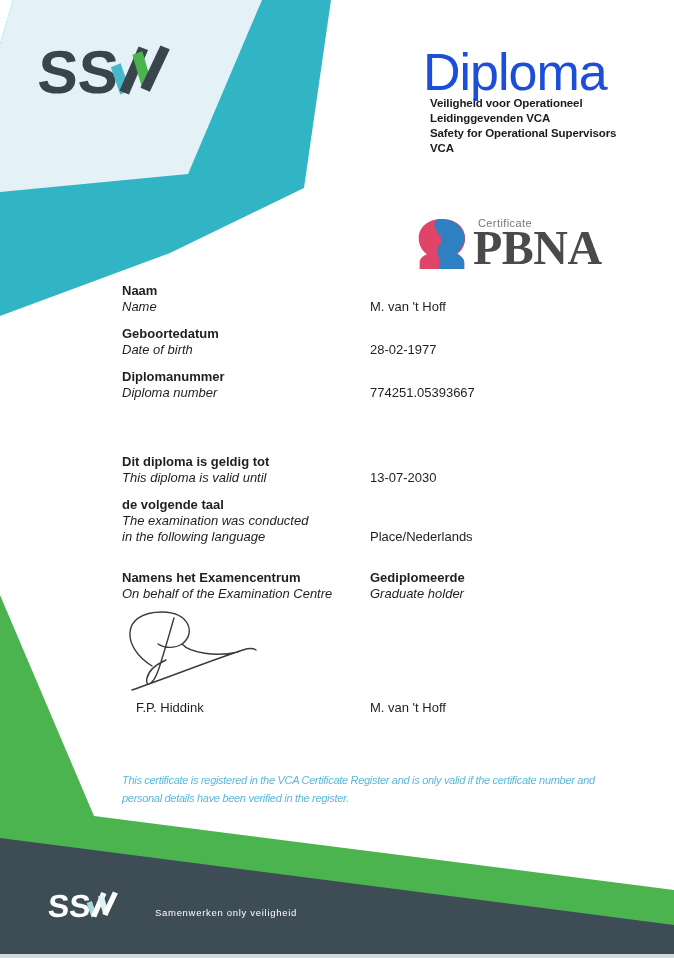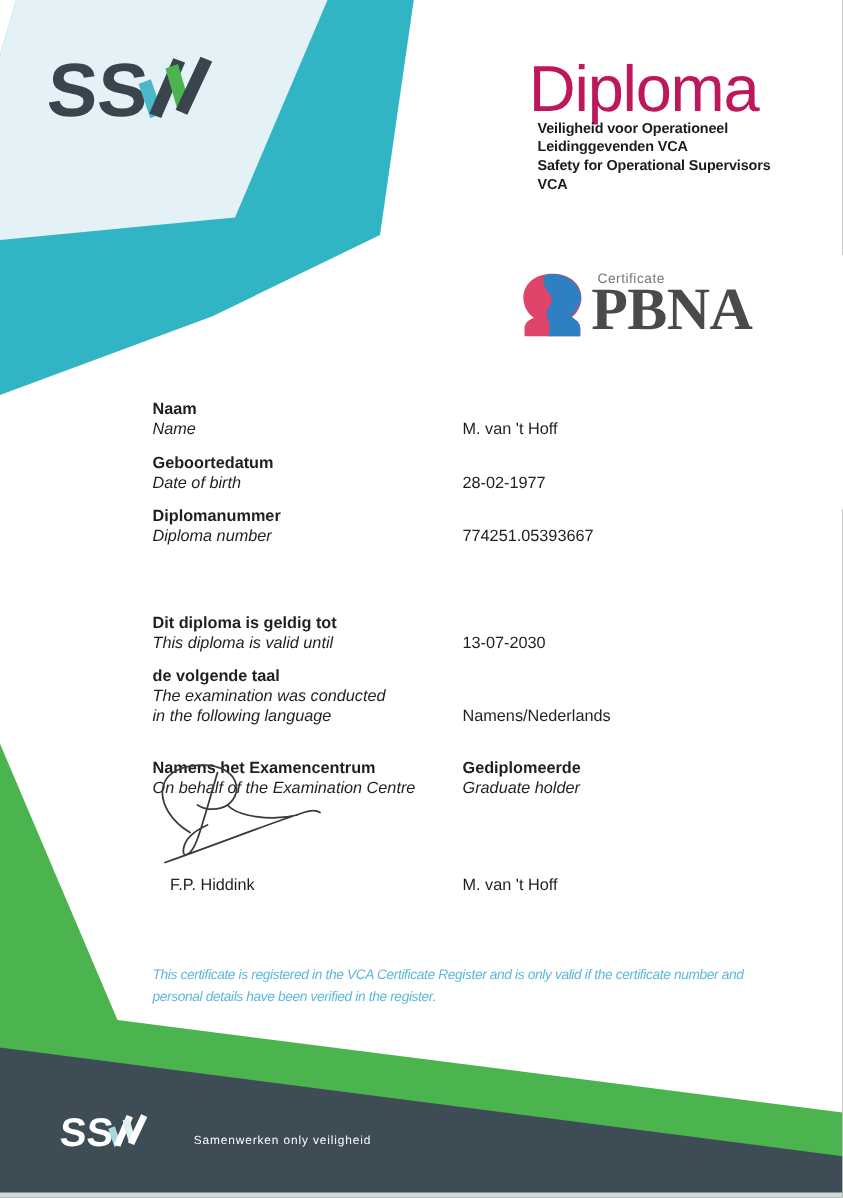--- a/index.html
+++ b/index.html
@@ -5,33 +5,33 @@
   html,body{margin:0;padding:0;background:#9a9a9a;}
   .page{
     position:relative;width:674px;height:958px;background:#ffffff;
     font-family:"Liberation Sans",sans-serif;color:#1f1f1f;overflow:hidden;
   }
   .abs{position:absolute;}
   svg.bg{position:absolute;left:0;top:0;}
 
   
   .title{position:absolute;left:423px;top:46px;font-size:52px;line-height:52px;
-         font-weight:400;letter-spacing:-1px;color:#be185d;}
+         font-weight:400;letter-spacing:-1px;color:#1d4ed8;}
   .subtitle{position:absolute;left:430px;top:96px;font-weight:700;
             font-size:11.5px;line-height:15px;letter-spacing:-0.1px;color:#1b1b1b;}
 
   
   .pbna-krone{position:absolute;left:478px;top:217px;font-size:11px;
               letter-spacing:0.4px;color:#767676;}
   .pbna-name{position:absolute;left:473px;top:224px;font-family:"Liberation Serif",serif;
              font-size:48px;line-height:48px;font-weight:700;letter-spacing:-0.5px;color:#4a4a4a;}
 
   
   .frow{position:absolute;left:122px;width:500px;}
-  .lbl{font-weight:700;font-size:13px;line-height:16px;margin-top:36px;}
+  .lbl{font-weight:700;font-size:13px;line-height:16px;}
   .lbl-en{font-style:italic;font-size:13px;line-height:16px;}
   .fval{position:absolute;left:248px;bottom:0;font-size:13px;line-height:16px;white-space:nowrap;}
   .sigcol{position:absolute;left:248px;top:0;}
   .name-left{position:absolute;left:136px;top:700px;font-size:13px;text-align:center;}
   .name-right{position:absolute;left:370px;top:700px;font-size:13px;}
 
   
   .notice-nl{position:absolute;left:122px;top:737px;font-weight:700;font-size:11px;
              line-height:17.5px;letter-spacing:-0.2px;color:#2da4cd;white-space:nowrap;}
   .notice-en{position:absolute;left:122px;top:772px;font-style:italic;font-size:11px;
@@ -100,21 +100,21 @@
   <div class="frow" style="top:454px">
     <div class="lbl">Dit diploma is geldig tot</div>
     <div class="lbl-en">This diploma is valid until</div>
     <div class="fval">13-07-2030</div>
   </div>
 
   <div class="frow" style="top:497px">
     <div class="lbl">de volgende taal</div>
     <div class="lbl-en">The examination was conducted</div>
     <div class="lbl-en">in the following language</div>
-    <div class="fval">Namens/Nederlands</div>
+    <div class="fval">Place/Nederlands</div>
   </div>
 
   <div class="frow" style="top:570px">
     <div class="lbl">Namens het Examencentrum</div>
     <div class="lbl-en">On behalf of the Examination Centre</div>
     <div class="sigcol">
       <div class="lbl">Gediplomeerde</div>
       <div class="lbl-en">Graduate holder</div>
     </div>
   </div>

